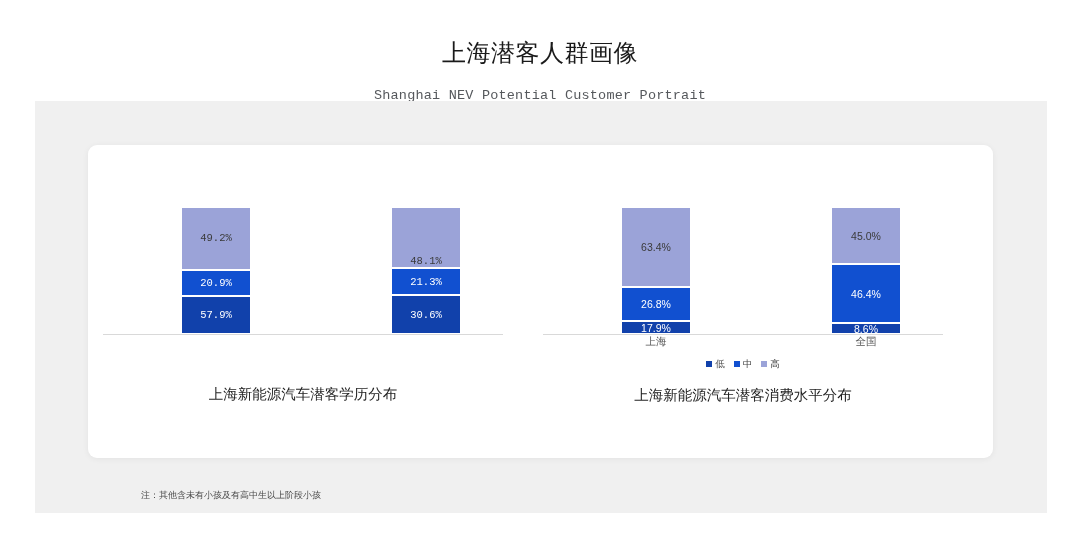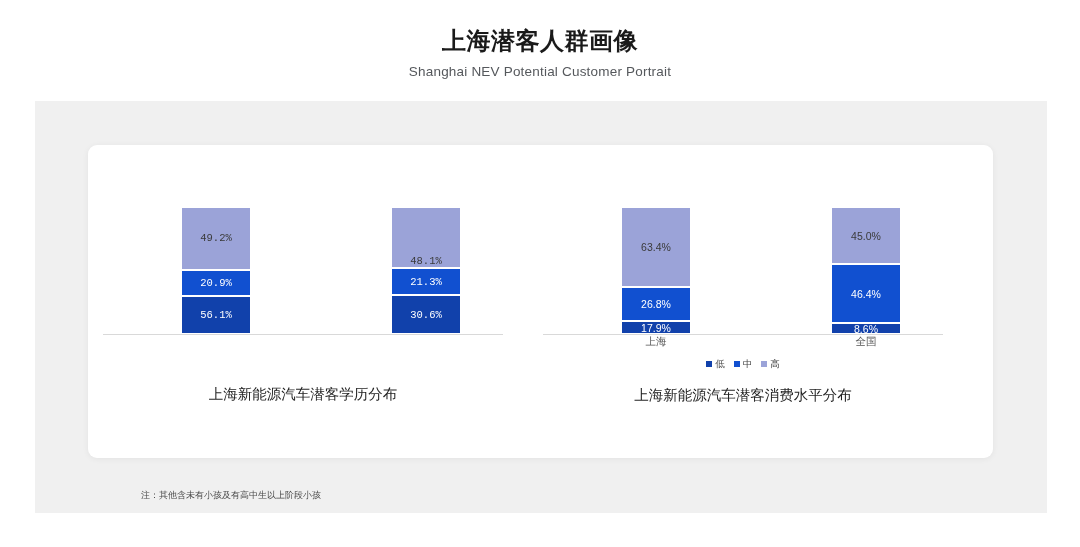--- a/index.html
+++ b/index.html
@@ -17,36 +17,37 @@
 
   
   .header {
     position: absolute;
     left: 0;
     top: 0;
     width: 1080px;
     text-align: center;
   }
   .title {
-    margin: 0;
+    margin: 12px;
     padding-top: 26px;
     font-size: 24px;
-    font-weight: bold;
+    font-weight: normal;
     color: #1a1a1a;
     letter-spacing: 0.5px;
     line-height: 30px;
   }
   .subtitle {
     margin: 0;
     padding-top: 7px;
     font-size: 13.5px;
     font-weight: normal;
     color: #55585c;
     letter-spacing: 0.2px;
     line-height: 17px;
+    font-family: Liberation Mono, monospace;
   }
 
   
   .panel {
     position: absolute;
     left: 35px;
     top: 101px;
     width: 1012px;
     height: 412px;
     background: #f0f0f0;
@@ -215,21 +216,21 @@
           <div class="axis-line"></div>
 
           <div class="bar pos-a" id="c0b0">
               <div class="seg light" style="height: 62.484px;">
                 <span>49.2%</span>
               </div>
               <div class="seg mid" style="height: 26.543px;">
                 <span>20.9%</span>
               </div>
               <div class="seg dark" style="height: 37.973px;">
-                <span>56.1%</span>
+                <span>57.9%</span>
               </div>
             </div>
           <div class="bar pos-b" id="c0b1">
               <div class="seg light" style="height: 61.087px; align-items: flex-end;">
                 <span>48.1%</span>
               </div>
               <div class="seg mid" style="height: 27.051px;">
                 <span>21.3%</span>
               </div>
               <div class="seg dark" style="height: 38.862px;">

